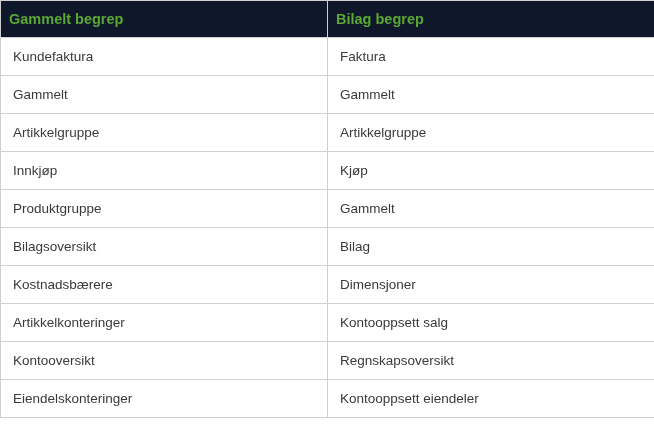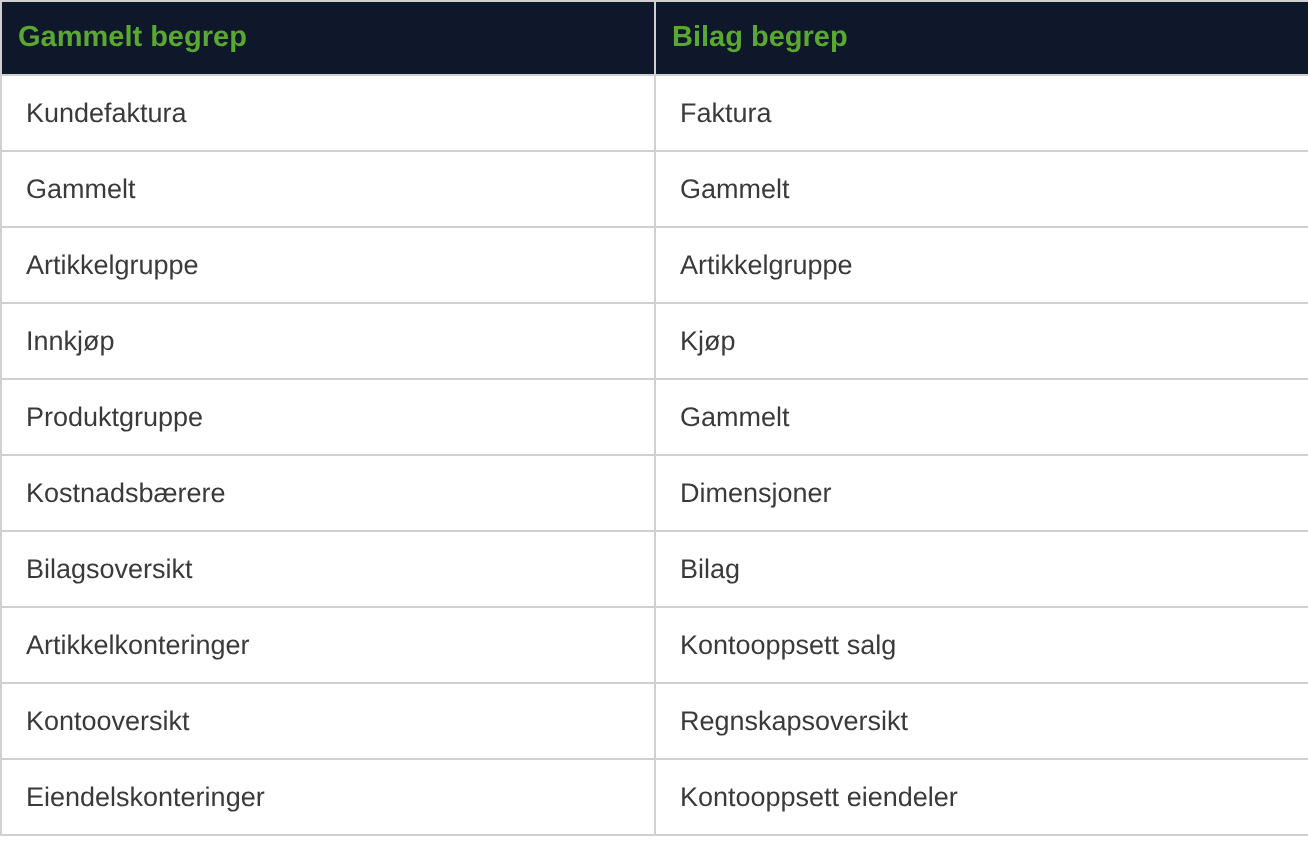--- a/index.html
+++ b/index.html
@@ -81,26 +81,26 @@
       </tr>
       <tr>
         <td>Innkjøp</td>
         <td>Kjøp</td>
       </tr>
       <tr>
         <td>Produktgruppe</td>
         <td>Gammelt</td>
       </tr>
       <tr>
+        <td>Bilagsoversikt</td>
+        <td>Bilag</td>
+      </tr>
+      <tr>
         <td>Kostnadsbærere</td>
         <td>Dimensjoner</td>
-      </tr>
-      <tr>
-        <td>Bilagsoversikt</td>
-        <td>Bilag</td>
       </tr>
       <tr>
         <td>Artikkelkonteringer</td>
         <td>Kontooppsett salg</td>
       </tr>
       <tr>
         <td>Kontooversikt</td>
         <td>Regnskapsoversikt</td>
       </tr>
       <tr>

